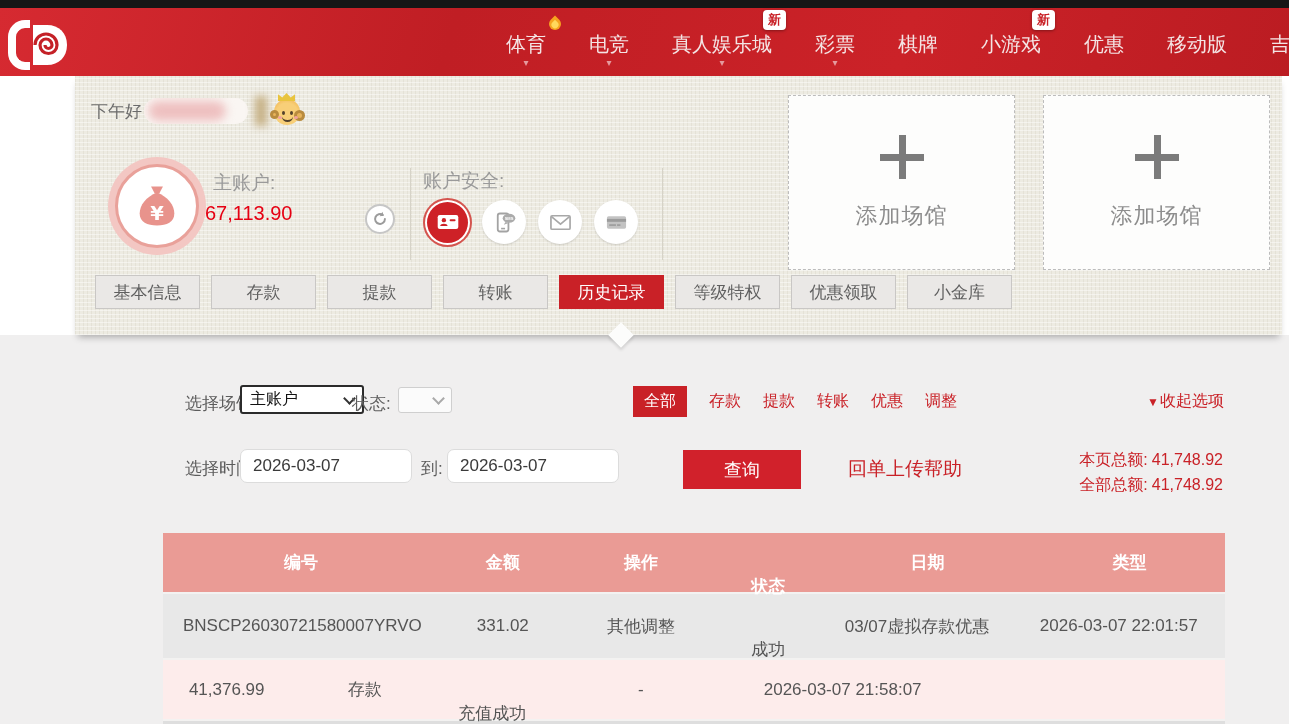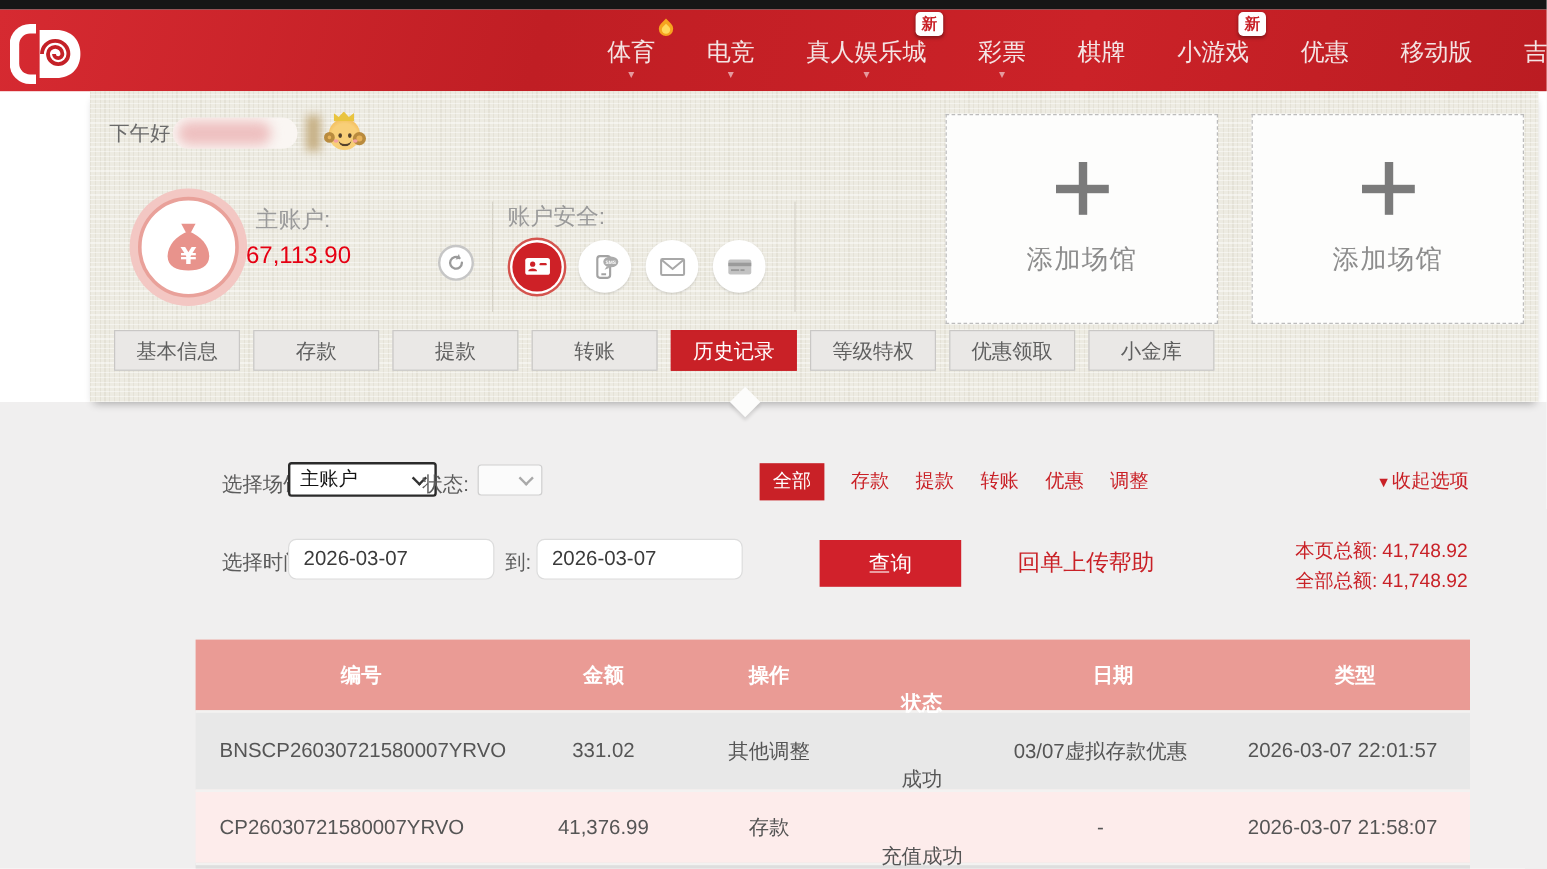--- a/index.html
+++ b/index.html
@@ -301,21 +301,20 @@
       <div>
           <div class="t-row row-gray h66">
             <div class="t-cell c1">BNSCP26030721580007YRVO</div>
             <div class="t-cell c2">331.02</div>
             <div class="t-cell c3">其他调整</div>
             <div class="t-cell c4">成功</div>
             <div class="t-cell c5">03/07虚拟存款优惠</div>
             <div class="t-cell c6">2026-03-07 22:01:57</div>
           </div>
           <div class="t-row row-pink h59">
-            <div class="t-cell c1">CP26030721580007YRVO</div>
             <div class="t-cell c2">41,376.99</div>
             <div class="t-cell c3">存款</div>
             <div class="t-cell c4">充值成功</div>
             <div class="t-cell c5">-</div>
             <div class="t-cell c6">2026-03-07 21:58:07</div>
           </div>
         </div>
       <div class="sliver row-gray"></div>
     </div>
   </div>

